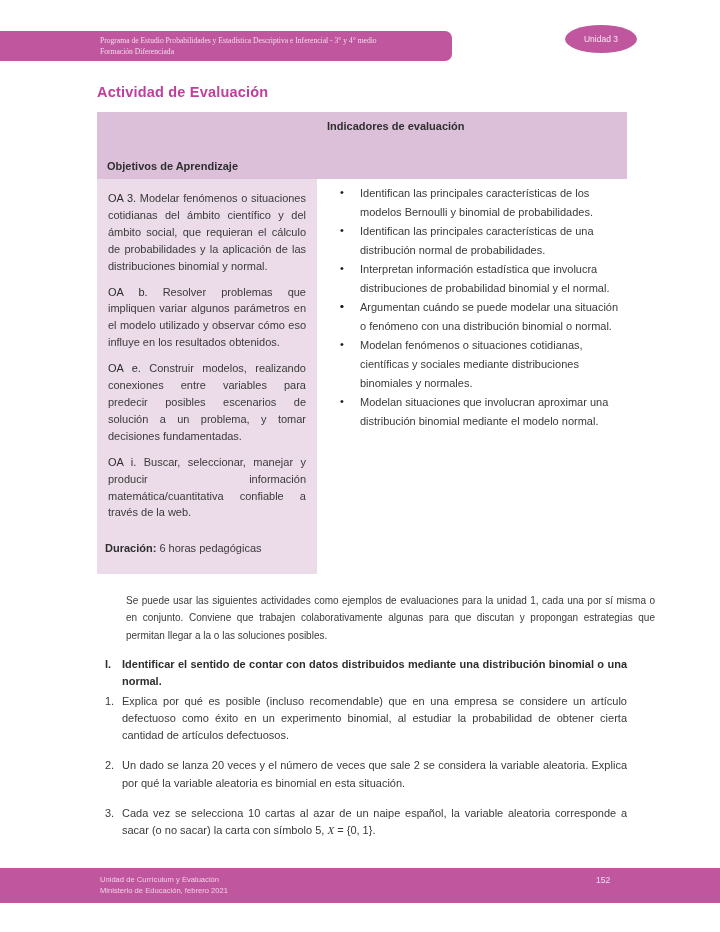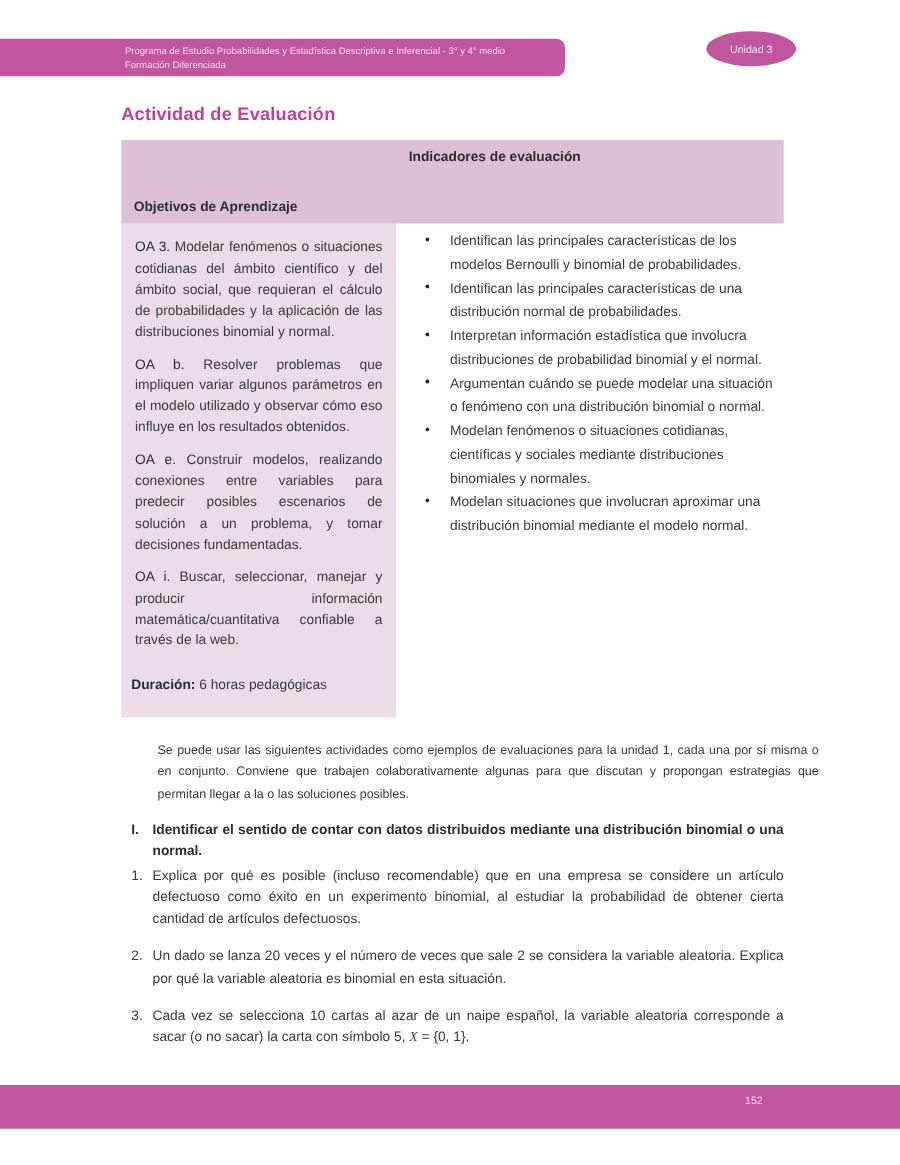--- a/index.html
+++ b/index.html
@@ -7,20 +7,21 @@
   body {
     width:720px; height:932px; position:relative; overflow:hidden;
     font-family:"Liberation Sans", sans-serif; color:#3a3a3a;
   }
 
   
   .top-bar {
     position:absolute; left:0; top:31px; width:452px; height:30px;
     background:#c0569e; border-radius:0 7px 7px 0;
     padding:4px 6px 0 100px;
+    font-family:Liberation Serif, serif;
   }
   .top-bar .hline {
     font-size:7.6px; line-height:11px; color:#f3d9ec; white-space:nowrap;
   }
   .unit-badge {
     position:absolute; left:565px; top:25px; width:72px; height:28px;
     background:#c0569e; border-radius:50%;
     display:flex; align-items:center; justify-content:center;
     font-size:8.5px; color:#f8e6f2;
   }
@@ -130,14 +131,16 @@
     <div class="q-num">2.</div>
     <div class="q-text">Un dado se lanza 20 veces y el número de veces que sale 2 se considera la variable aleatoria. Explica por qué la variable aleatoria es binomial en esta situación.</div>
   </div>
   <div class="q-row">
     <div class="q-num">3.</div>
     <div class="q-text"><span>Cada vez se selecciona 10 cartas al azar de un naipe español, la variable aleatoria corresponde a sacar (o no sacar) la carta con símbolo 5, </span><span class="math-var">X</span><span> = {0, 1}.</span></div>
   </div>
 </div>
 
 <div class="footer-bar">
+  <div class="fline">Unidad de Currículum y Evaluación</div>
+  <div class="fline">Ministerio de Educación, febrero 2021</div>
   <div class="page-num">152</div>
 </div>
 
 </body></html>

